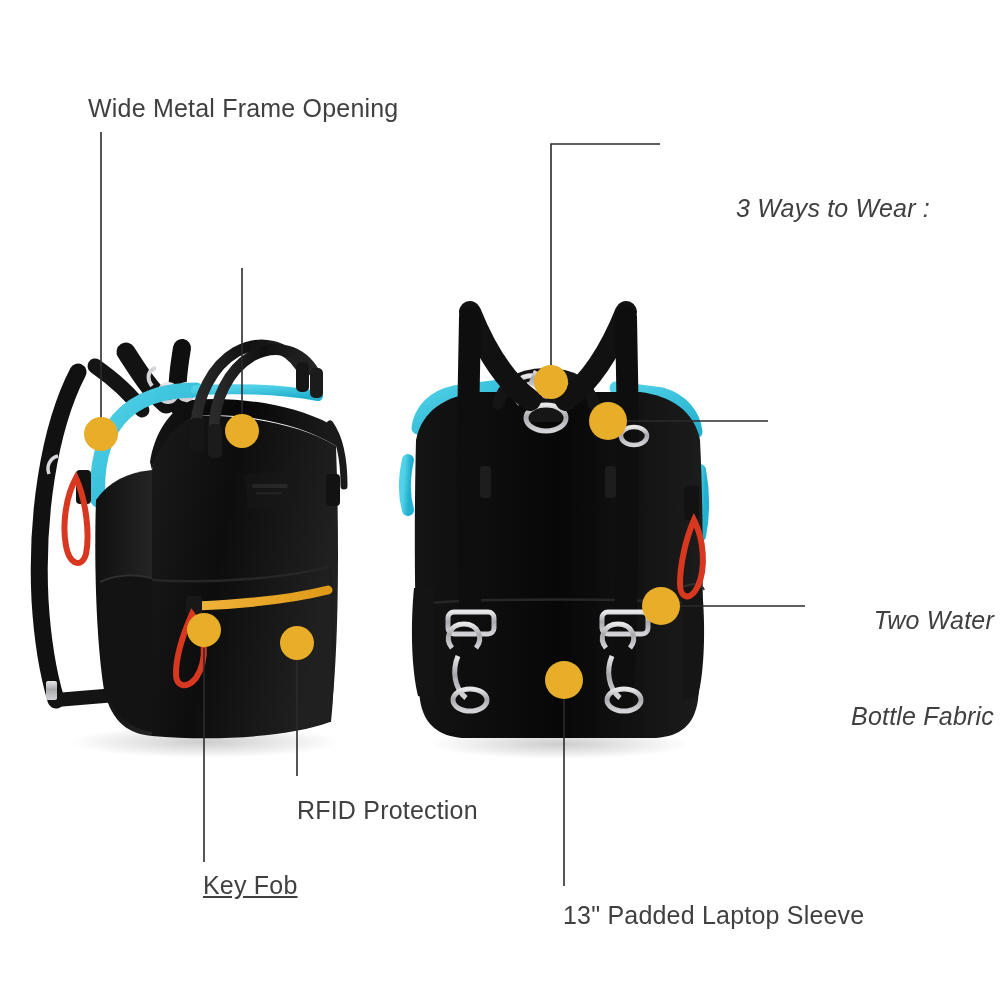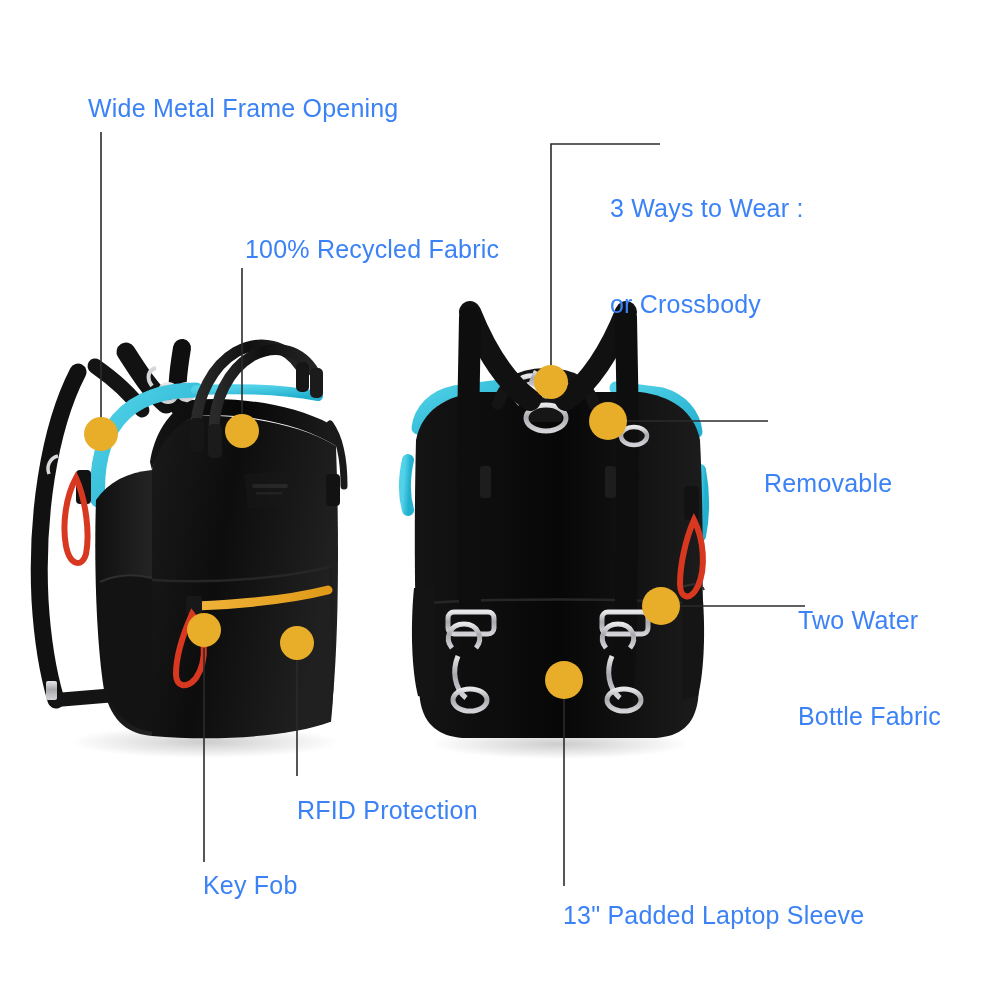--- a/index.html
+++ b/index.html
@@ -16,29 +16,29 @@
     height: 1000px;
     background: #ffffff;
     overflow: hidden;
   }
   .stage {
     position: absolute;
     inset: 0;
   }
   .label {
     position: absolute;
-    color: #3b82f6;
+    color: #404040;
     font-family: "Liberation Sans", sans-serif;
     font-weight: 400;
     font-size: 25px;
     line-height: 32px;
     letter-spacing: 0.2px;
     white-space: pre;
   }
-  .label.ctr { text-align: left; }
+  .label.ctr { text-align: right; font-style: italic; }
   .label.lft { text-align: left; }
   svg { display: block; }
   .dot { fill: #e8ae2a; }
   .conn {
     stroke: #2b2b2b;
     stroke-width: 1.6;
     fill: none;
     stroke-linecap: butt;
   }
 </style>
@@ -238,35 +238,32 @@
       <circle class="dot" cx="608" cy="421" r="19"></circle>
       <circle class="dot" cx="661" cy="606" r="19"></circle>
       <circle class="dot" cx="204" cy="630" r="17"></circle>
       <circle class="dot" cx="297" cy="643" r="17"></circle>
       <circle class="dot" cx="564" cy="680" r="19"></circle>
     </g>
   </svg>
 
   <div class="label lft" style="left:88px; top:92px;">Wide Metal Frame Opening</div>
 
-  <div class="label lft" style="left:245px; top:233px;">100% Recycled Fabric</div>
 
   <div class="label ctr" style="left:610px; top:128px; width:320px;">
     <div>3 Ways to Wear :</div>
-    <div>or Crossbody</div>
   </div>
 
   <div class="label ctr" style="left:764px; top:403px; width:236px;">
-    <div>Removable</div>
   </div>
 
   <div class="label ctr" style="left:798px; top:540px; width:196px;">
     <div>Two Water</div>
     <div>Bottle Fabric</div>
   </div>
 
   <div class="label lft" style="left:297px; top:794px;">RFID Protection</div>
 
-  <div class="label lft" style="left:203px; top:869px;">Key Fob</div>
+  <div class="label lft" style="left:203px; top:869px;text-decoration:underline;">Key Fob</div>
 
   <div class="label lft" style="left:563px; top:899px;">13" Padded Laptop Sleeve</div>
 
 </div>
 
 </body></html>

